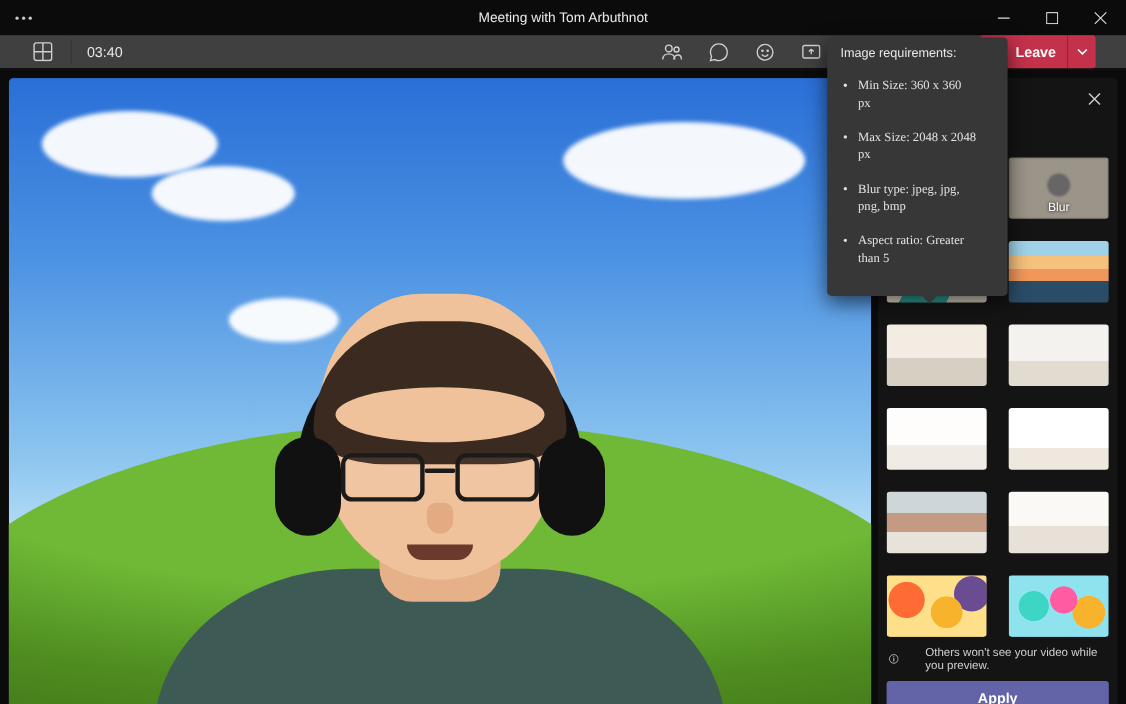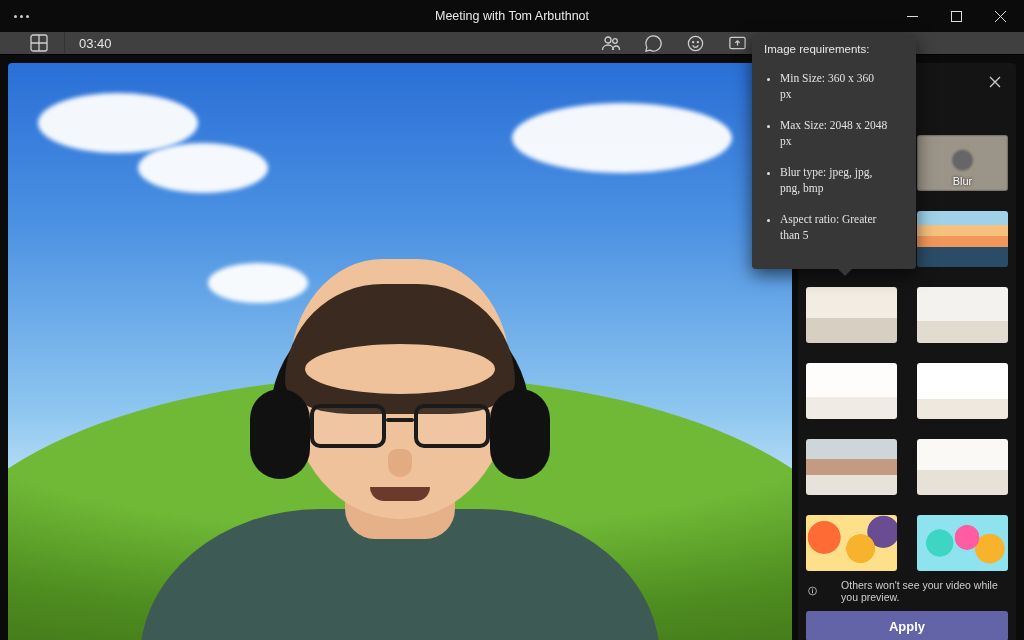--- a/index.html
+++ b/index.html
@@ -162,20 +162,35 @@
             <circle cx="12.5" cy="8.5" r=".6" fill="currentColor"></circle>
             <path d="M7 12c.8 1.3 2 2 3 2s2.2-.7 3-2"></path>
           </svg>
       </span>
       <span class="ab-icon">
         <svg width="19" height="19" viewBox="0 0 20 20" fill="none" stroke="currentColor" stroke-width="1.3">
             <rect x="2" y="3.5" width="16" height="12" rx="1.5"></rect>
             <path d="M10 12V7m0 0l-2.3 2.3M10 7l2.3 2.3"></path>
           </svg>
       </span>
+    </div>
+    <div class="right">
+      <div class="leave">
+        <div class="leave-main">
+          <svg width="16" height="16" viewBox="0 0 24 24">
+              <path fill="#fff" d="M21.7 15.1c-1-.8-3.4-2.1-6.3-2.5v-1.1c0-.7-.5-1.2-1.2-1.2H9.8c-.7 0-1.2.5-1.2 1.2v1.1c-2.9.4-5.3 1.7-6.3 2.5-.6.5-.4 1.4.3 1.7l2 .8c.5.2 1 .1 1.4-.3l1.4-1.4c.3-.3.7-.4 1.1-.3 1 .3 2.2.4 3.5.4s2.5-.2 3.5-.4c.4-.1.8 0 1.1.3l1.4 1.4c.4.4.9.5 1.4.3l2-.8c.7-.3.9-1.2.3-1.7z"></path>
+            </svg>
+          <span>Leave</span>
+        </div>
+        <div class="leave-caret">
+          <svg width="10" height="10" viewBox="0 0 10 10">
+              <path d="M1 3l4 4 4-4" fill="none" stroke="#fff" stroke-width="1.5"></path>
+            </svg>
+        </div>
+      </div>
     </div>
   </div>
 
   <div class="content">
 
     <div class="video">
       <div class="sky"></div>
       <div class="cloud c1"></div>
       <div class="cloud c2"></div>
       <div class="cloud c3"></div>

